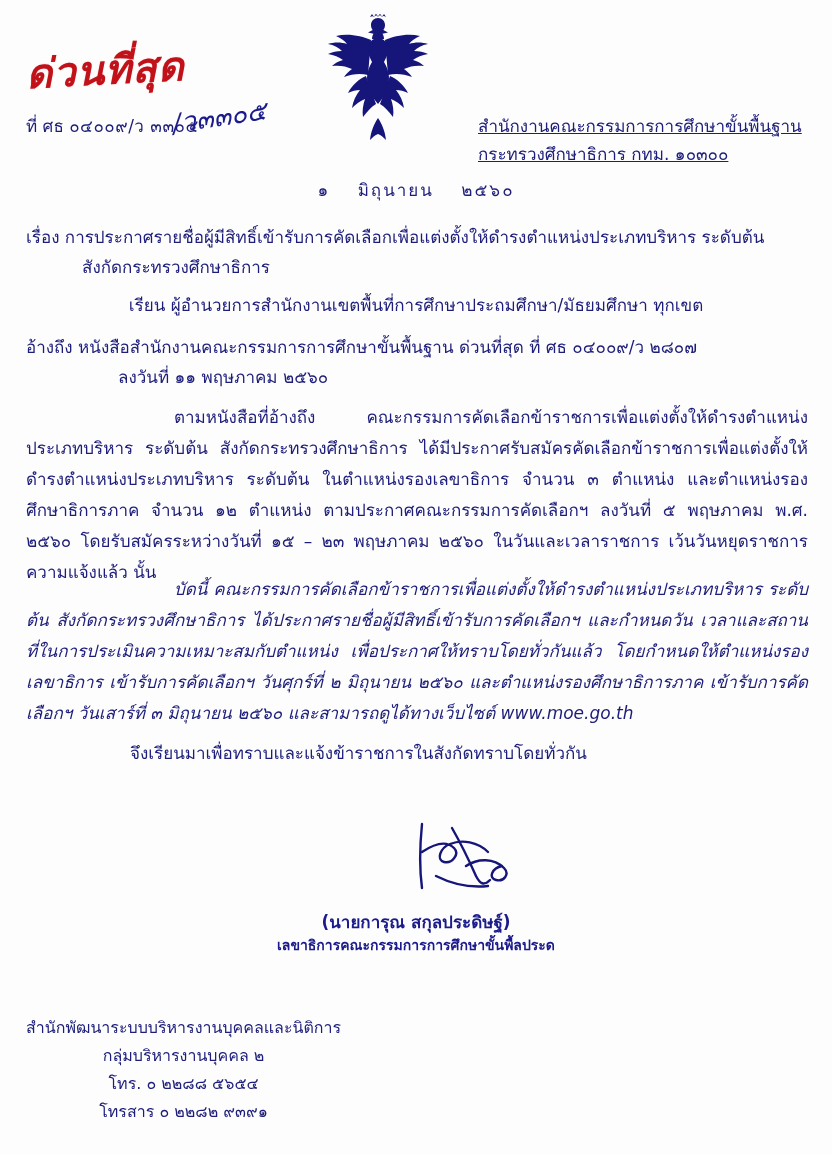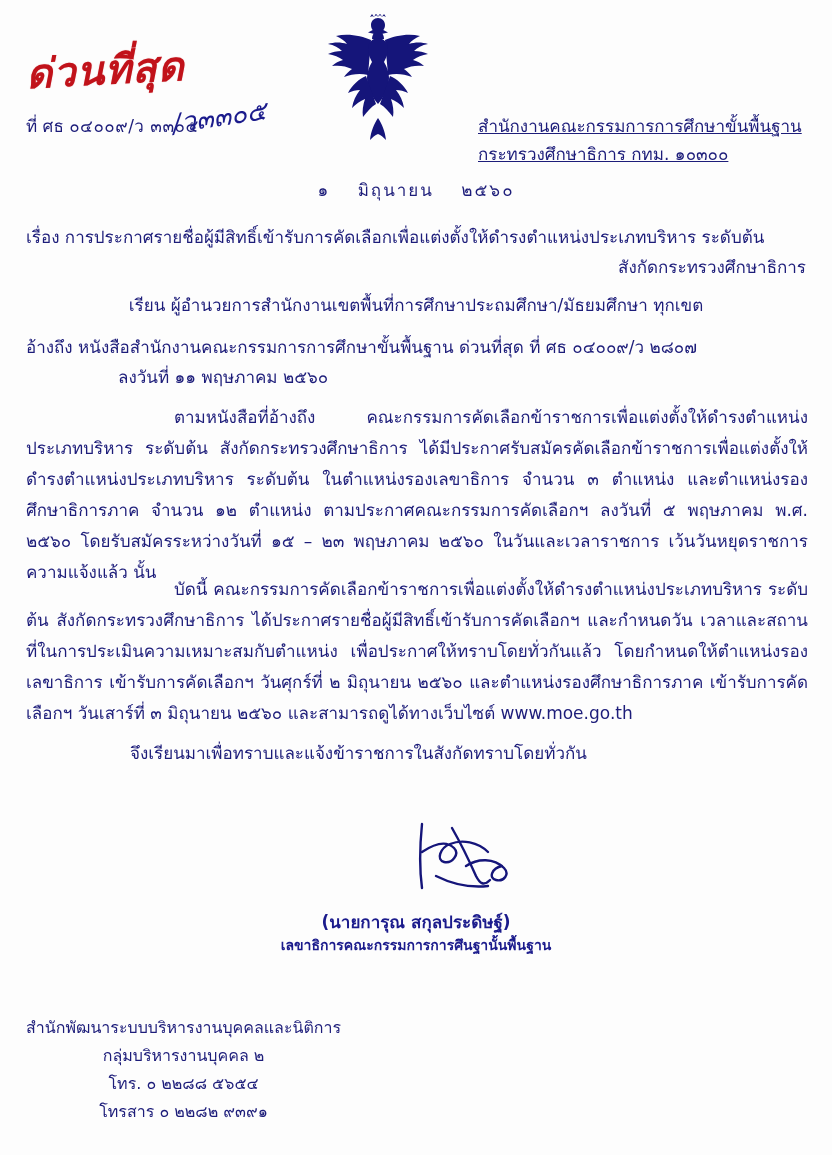--- a/index.html
+++ b/index.html
@@ -90,41 +90,41 @@
 
   
   .field {
     position: absolute;
     font-size: 17px;
     line-height: 30px;
     color: #1d1d7a;
   }
   .field .label { display: inline-block; }
   .field .value { display: inline; }
-  .indent-1 { display: block; padding-left: 56px; text-align: right; }
+  .indent-1 { display: block; padding-left: 56px; }
   .indent-2 { display: block; padding-left: 92px; }
 
   #subject { left: 26px; top: 222px; width: 780px; }
   #to      { left: 26px; top: 290px; width: 780px; text-align: center; }
   #ref     { left: 26px; top: 332px; width: 780px; }
 
   
   .para {
     position: absolute;
     left: 26px;
     width: 782px;
     font-size: 17px;
     line-height: 31px;
     color: #1d1d7a;
     text-align: justify;
     text-justify: inter-word;
   }
   .para .lead { display: inline-block; width: 148px; }
   #para1 { top: 402px; }
-  #para2 { top: 574px; }
+  #para2 { top: 574px; font-style: italic; }
   #para3 { top: 738px; }
   #para3 .lead { width: 104px; }
 
   
   .closing {
     position: absolute;
     left: 0;
     right: 0;
     top: 778px;
     text-align: center;
@@ -252,21 +252,21 @@
         <path d="M16 6 C14 26, 13 48, 16 70"></path>
         <path d="M16 34 C28 26, 40 22, 48 30 C54 36, 46 46, 38 44 C30 42, 34 30, 44 26 C56 21, 72 24, 82 34"></path>
         <path d="M46 10 C54 24, 62 40, 70 58 C74 66, 78 68, 84 62"></path>
         <path d="M60 48 C72 40, 88 40, 98 50 C104 56, 98 64, 90 62 C82 60, 86 50, 96 48"></path>
         <path d="M30 58 C46 66, 64 70, 82 68"></path>
       </g>
     </svg>
   </div>
 
   <div class="signer-name">(นายการุณ  สกุลประดิษฐ์)</div>
-  <div class="signer-title">เลขาธิการคณะกรรมการการศึนฐานั้นพื้นฐาน</div>
+  <div class="signer-title">เลขาธิการคณะกรรมการการศึกษาขั้นพื้ลประด</div>
 
   <div class="footer">
     <div>สำนักพัฒนาระบบบริหารงานบุคคลและนิติการ</div>
     <div>กลุ่มบริหารงานบุคคล ๒</div>
     <div>โทร. ๐ ๒๒๘๘ ๕๖๕๔</div>
     <div>โทรสาร ๐ ๒๒๘๒ ๙๓๙๑</div>
   </div>
 
 </div>
 

